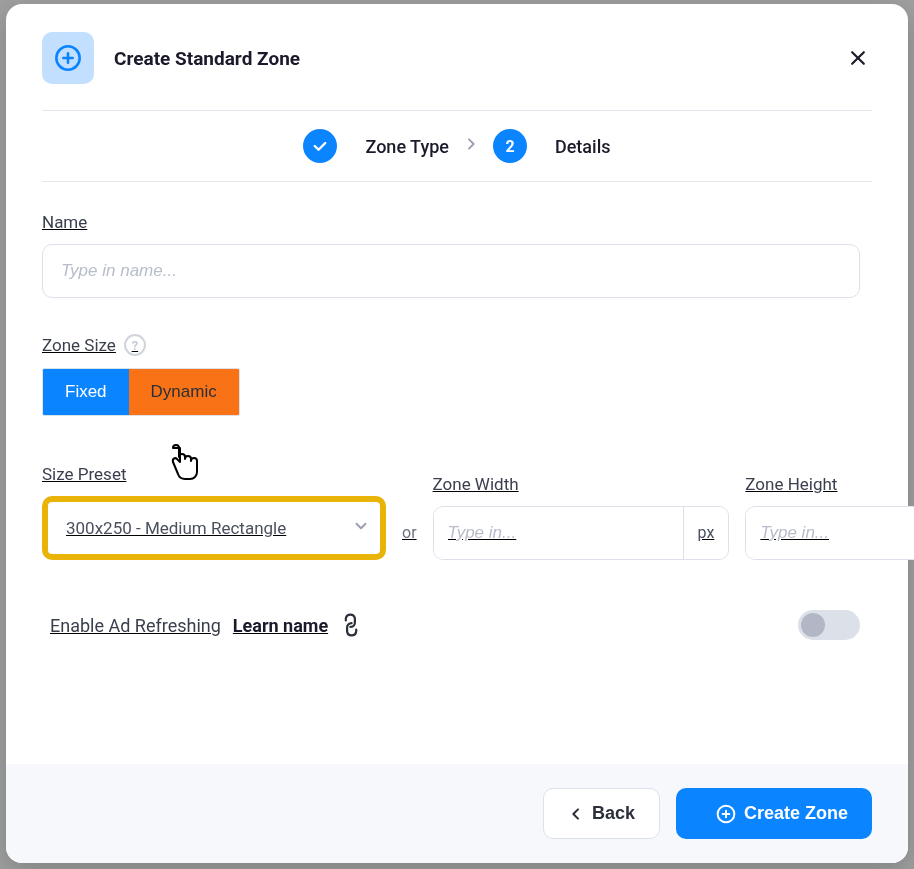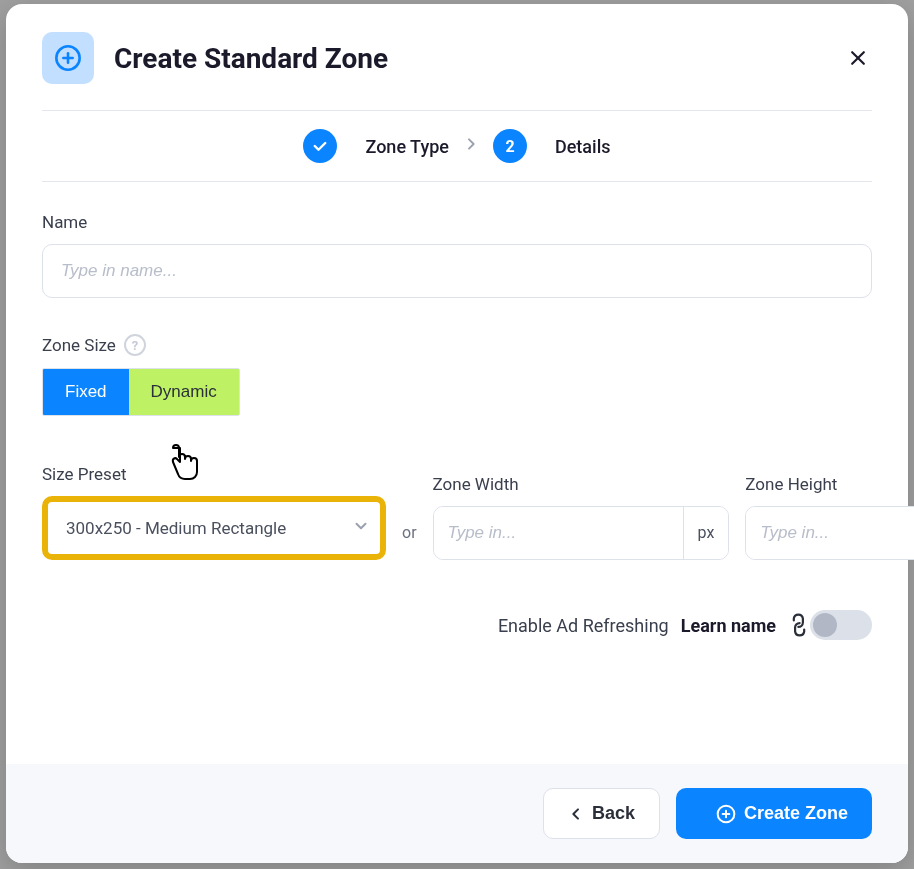--- a/index.html
+++ b/index.html
@@ -33,21 +33,21 @@
     .header-icon {
       width: 52px;
       height: 52px;
       background: #c2dfff;
       border-radius: 10px;
       display: flex;
       align-items: center;
       justify-content: center;
     }
     .header-title {
-      font-size: 28px;
+      font-size: 19px;
       font-weight: 700;
       color: #1a1a2b;
     }
     .close-btn {
       width: 28px;
       height: 28px;
       cursor: pointer;
       display: flex;
       align-items: center;
       justify-content: center;
@@ -75,22 +75,23 @@
       align-items: center;
       justify-content: center;
       color: #fff;
       font-weight: 700;
       font-size: 16px;
     }
     .step-label { font-size: 18px; color: #1a1a2b; font-weight: 500; }
     .step-sep { color: #b4b8c4; }
 
     .modal-body {
-      padding: 30px 36px 20px 36px;
+      padding: 30px 48px 20px 36px;
       flex: 1;
+      text-decoration: underline;
     }
 
     .field-label {
       font-size: 17px;
       color: #3a3f4d;
       margin-bottom: 12px;
       display: flex;
       align-items: center;
       gap: 8px;
     }
@@ -124,21 +125,21 @@
 
     .seg-group {
       display: inline-flex;
       border: 1px solid #dde1ea;
       border-radius: 2px;
       overflow: hidden;
     }
     .seg-btn {
       padding: 13px 22px;
       font-size: 17px;
-      background: #bef264;
+      background: #f97316;
       border: none;
       cursor: pointer;
       color: #2b2f3a;
     }
     .seg-btn.active {
       background: #0a84ff;
       color: #fff;
       font-weight: 500;
     }
 
@@ -206,22 +207,23 @@
       border-left: 1px solid #dde1ea;
       padding: 16px 14px;
       color: #4c5160;
       font-size: 16px;
       background: #fff;
     }
 
     .refresh-row {
       display: flex;
       align-items: center;
-      justify-content: flex-end;
+      justify-content: space-between;
       margin-top: 50px;
+      margin-left: 8px;
     }
     .refresh-left { display: flex; align-items: center; gap: 12px; }
     .refresh-label { font-size: 18px; color: #3a3f4d; }
     .learn-more {
       font-size: 18px;
       font-weight: 700;
       color: #1a1a2b;
       cursor: pointer;
     }
     .link-icon {

